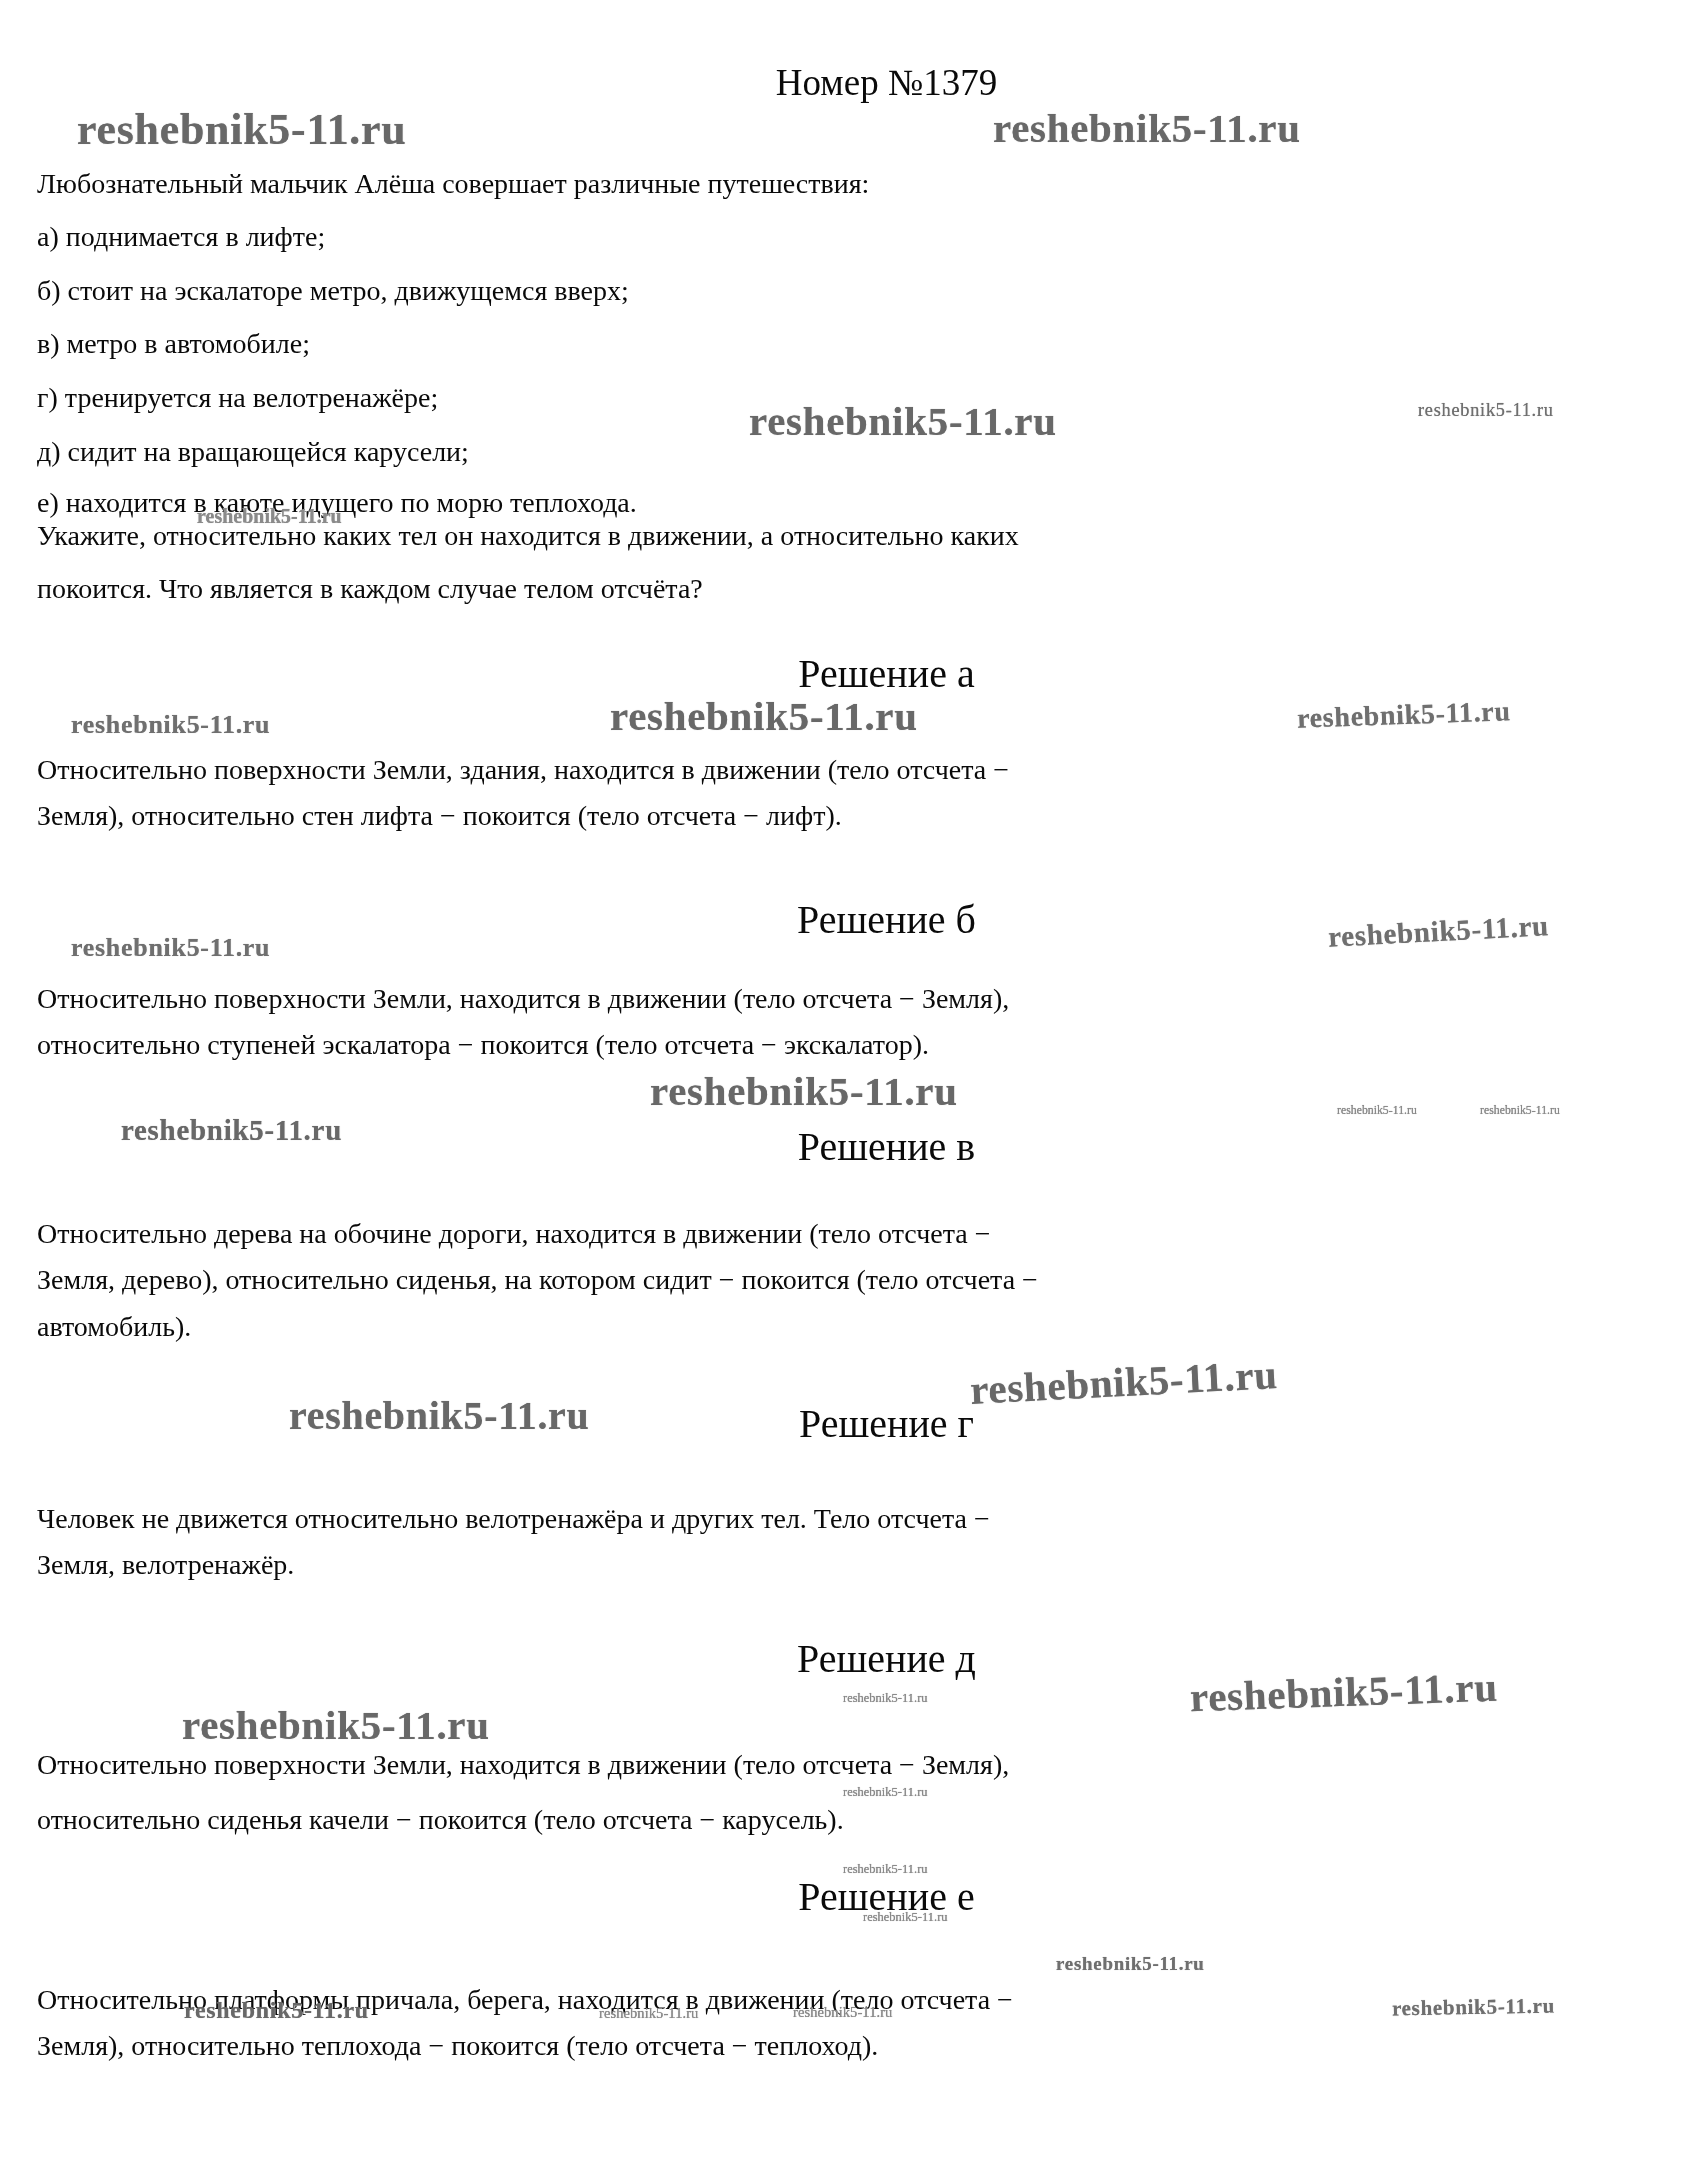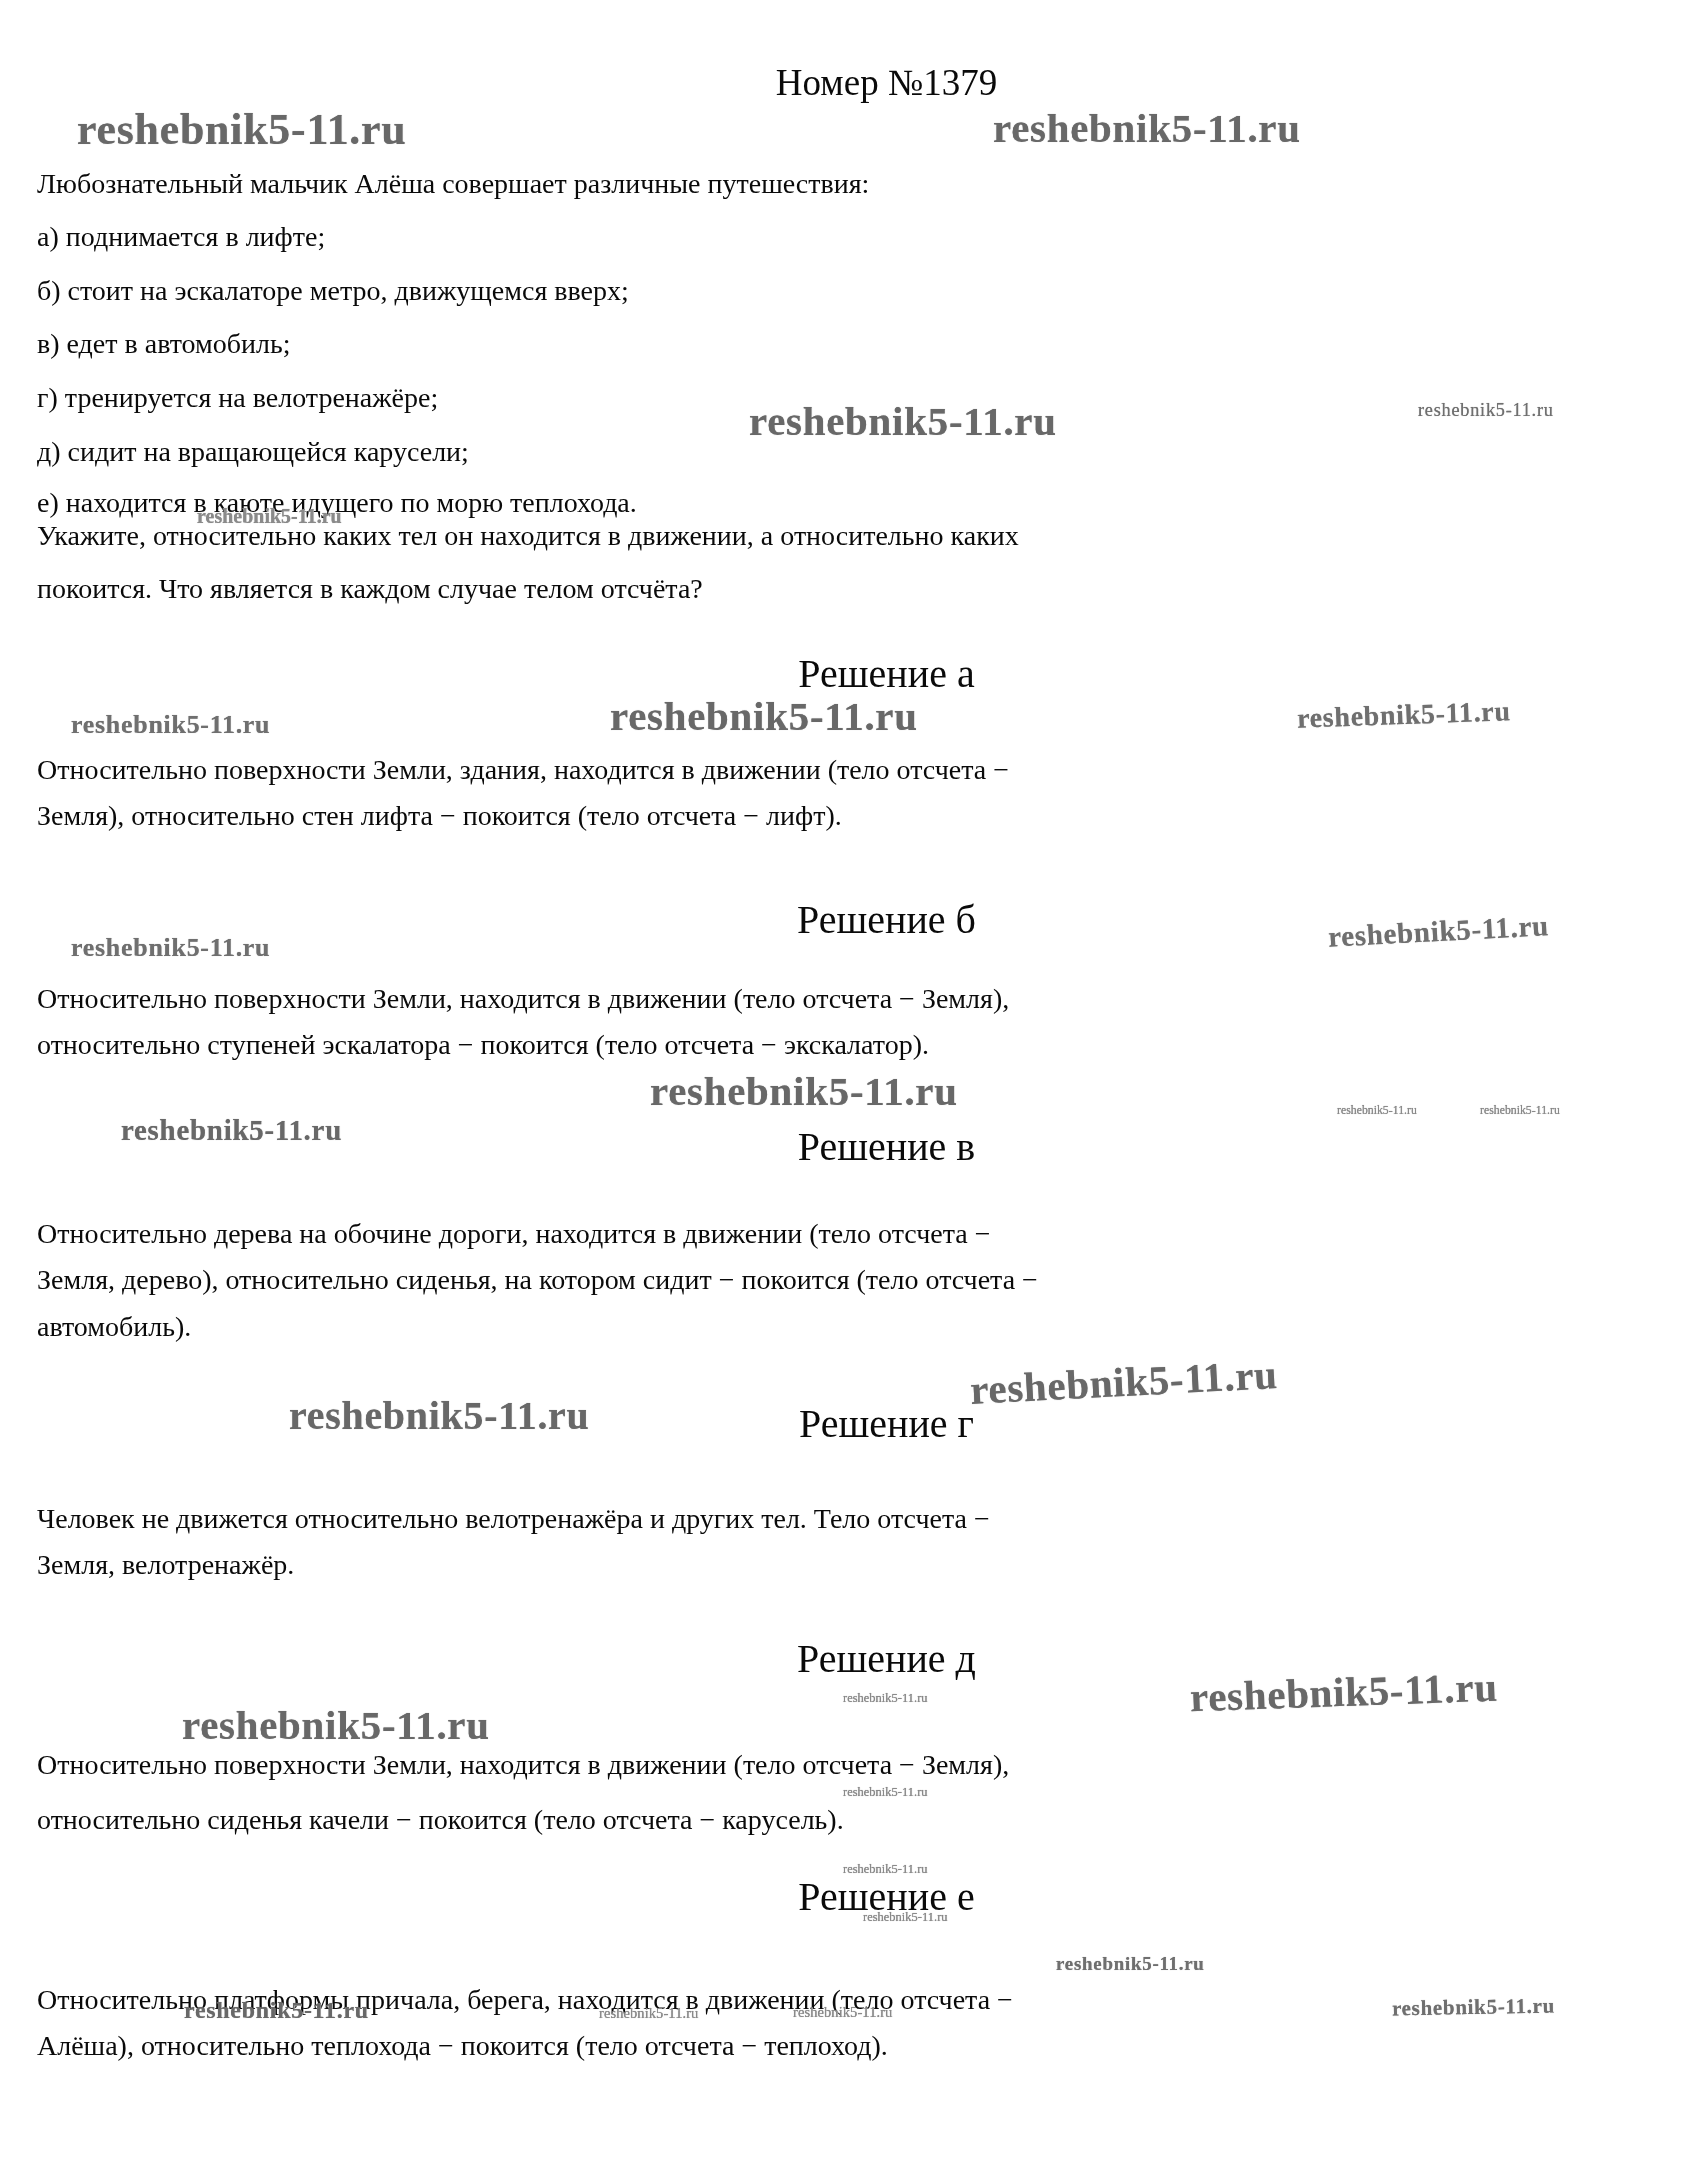--- a/index.html
+++ b/index.html
@@ -56,21 +56,21 @@
 <div class="page">
 
   <div class="title" style="top:62px">Номер №1379</div>
 
   <span class="wm bold" style="left:77px;top:104px;font-size:44px">reshebnik5-11.ru</span>
   <span class="wm bold" style="left:993px;top:104px;font-size:41px">reshebnik5-11.ru</span>
 
   <div class="line" style="top:162px">Любознательный мальчик Алёша совершает различные путешествия:</div>
   <div class="line" style="top:215px">а) поднимается в лифте;</div>
   <div class="line" style="top:269px">б) стоит на эскалаторе метро, движущемся вверх;</div>
-  <div class="line" style="top:322px">в) едет в автомобиль;</div>
+  <div class="line" style="top:322px">в) метро в автомобиле;</div>
   <div class="line" style="top:376px">г) тренируется на велотренажёре;</div>
   <div class="line" style="top:430px">д) сидит на вращающейся карусели;</div>
   <span class="wm bold" style="left:749px;top:397px;font-size:41px">reshebnik5-11.ru</span>
   <span class="wm" style="left:1418px;top:400px;font-size:18.4px">reshebnik5-11.ru</span>
   <div class="line" style="top:481px">е) находится в каюте идущего по морю теплохода.</div>
   <span class="wm tiny" style="left:197px;top:505px;font-size:20px;font-weight:700">reshebnik5-11.ru</span>
   <div class="line" style="top:567px">покоится. Что является в каждом случае телом отсчёта?</div>
   <div class="line" style="top:514px">Укажите, относительно каких тел он находится в движении, а относительно каких</div>
 
   <div class="heading" style="top:652px">Решение а</div>
@@ -111,16 +111,16 @@
   <span class="wm tiny" style="left:843px;top:1862px;font-size:12.5px">reshebnik5-11.ru</span>
 
   <div class="heading" style="top:1875px">Решение е</div>
   <span class="wm tiny" style="left:863px;top:1910px;font-size:12.5px">reshebnik5-11.ru</span>
   <span class="wm" style="left:1056px;top:1953px;font-size:19px;font-weight:700">reshebnik5-11.ru</span>
   <div class="line" style="top:1978px">Относительно платформы причала, берега, находится в движении (тело отсчета −</div>
   <span class="wm bold" style="left:184px;top:1997px;font-size:24px">reshebnik5-11.ru</span>
   <span class="wm tiny" style="left:599px;top:2005px;font-size:14.7px">reshebnik5-11.ru</span>
   <span class="wm tiny" style="left:793px;top:2004px;font-size:14.7px">reshebnik5-11.ru</span>
   <span class="wm" style="left:1392px;top:1995px;font-size:21px;font-weight:700;transform:rotate(-1deg)">reshebnik5-11.ru</span>
-  <div class="line" style="top:2024px">Алёша), относительно теплохода − покоится (тело отсчета − теплоход).</div>
+  <div class="line" style="top:2024px">Земля), относительно теплохода − покоится (тело отсчета − теплоход).</div>
 
 </div>
 
 
 </body></html>

